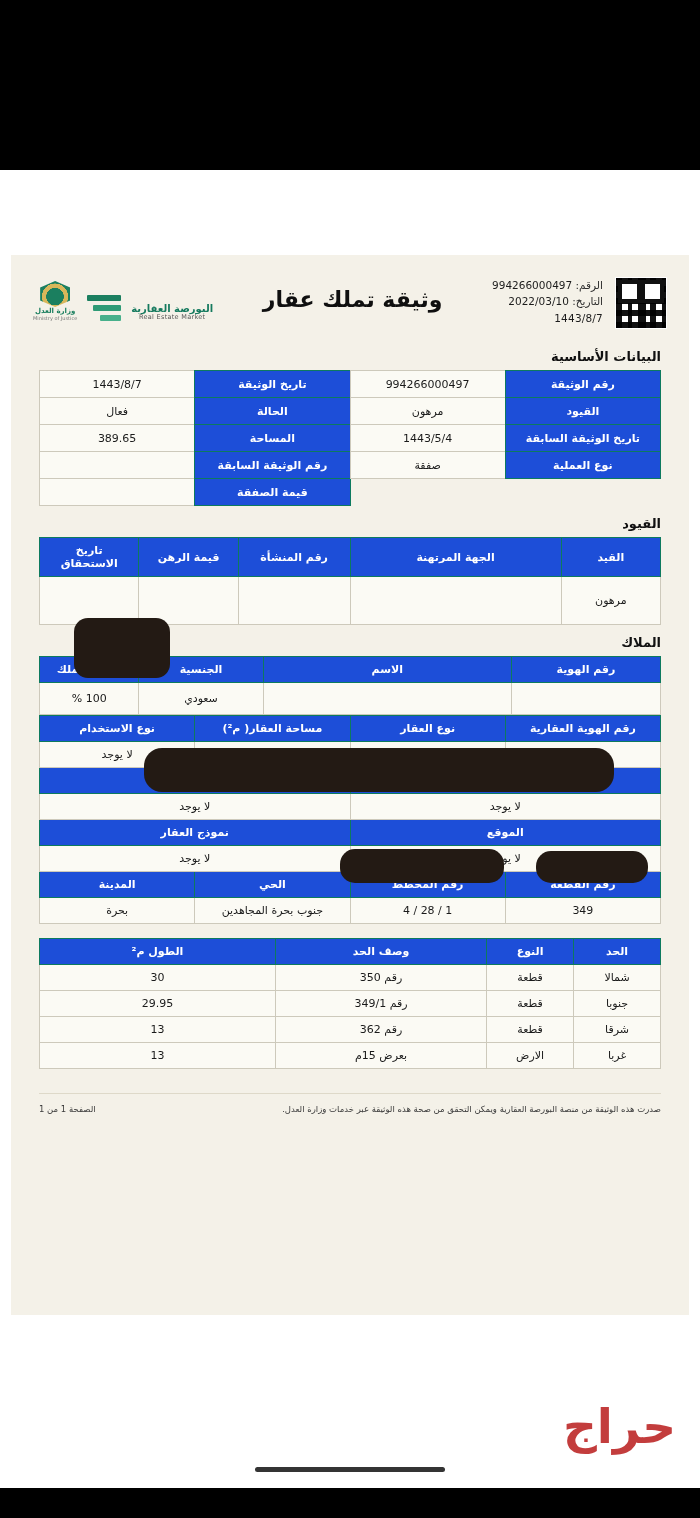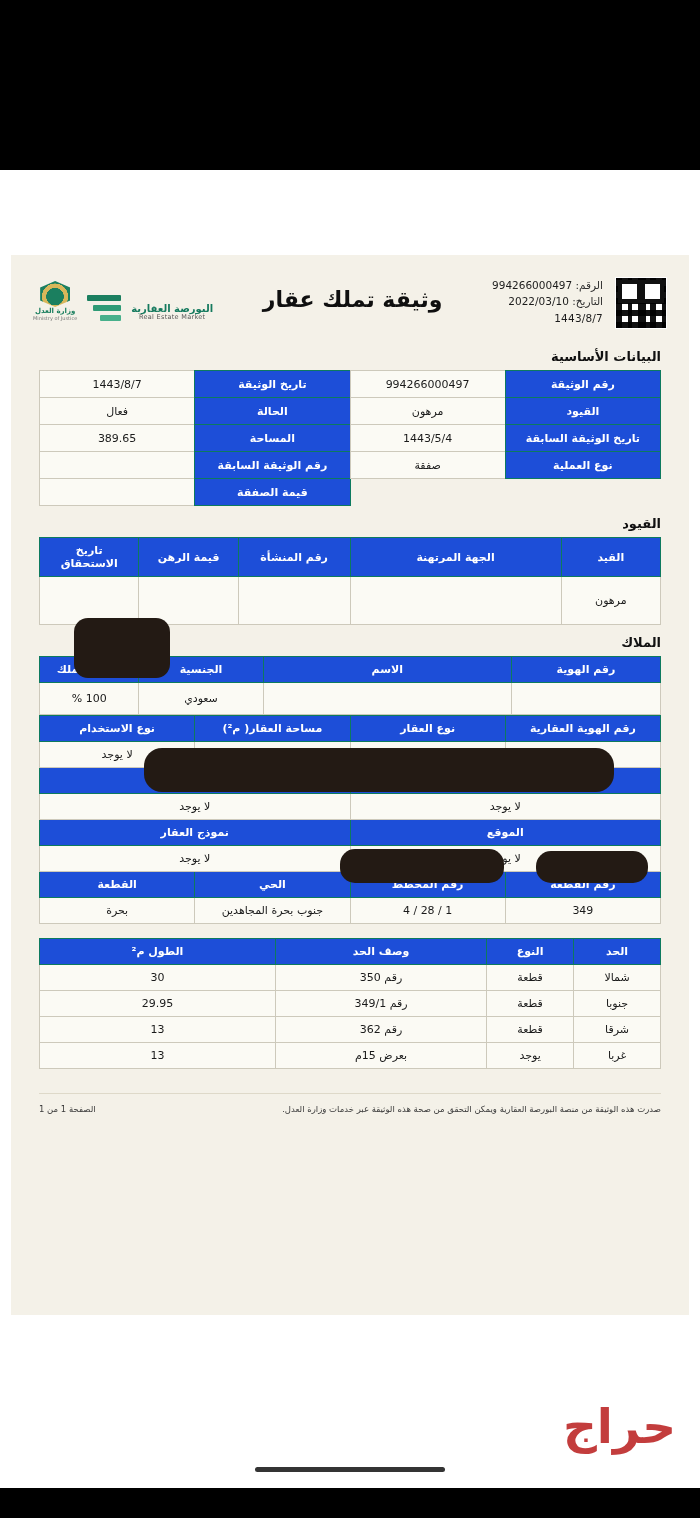--- a/index.html
+++ b/index.html
@@ -348,21 +348,21 @@
               <td class="green" colspan="2">نموذج العقار</td>
             </tr>
             <tr>
               <td colspan="2">لا يوجد</td>
               <td colspan="2">لا يوجد</td>
             </tr>
             <tr>
               <td class="green">رقم القطعة</td>
               <td class="green">رقم المخطط</td>
               <td class="green">الحي</td>
-              <td class="green">القطعة</td>
+              <td class="green">المدينة</td>
             </tr>
             <tr>
               <td>349</td>
               <td>1 / 28 / 4</td>
               <td>جنوب بحرة المجاهدين</td>
               <td>بحرة</td>
             </tr>
           </tbody>
         </table>
       </div>
@@ -391,21 +391,21 @@
               <td>29.95</td>
             </tr>
             <tr>
               <td>شرقا</td>
               <td>قطعة</td>
               <td>رقم 362</td>
               <td>13</td>
             </tr>
             <tr>
               <td>غربا</td>
-              <td>يوجد</td>
+              <td>الارض</td>
               <td>بعرض 15م</td>
               <td>13</td>
             </tr>
           </tbody>
         </table>
       </div>
 
       <div class="doc-footer">
         <div class="center">صدرت هذه الوثيقة من منصة البورصة العقارية ويمكن التحقق من صحة هذه الوثيقة عبر خدمات وزارة العدل.</div>
         <div>الصفحة 1 من 1</div>

